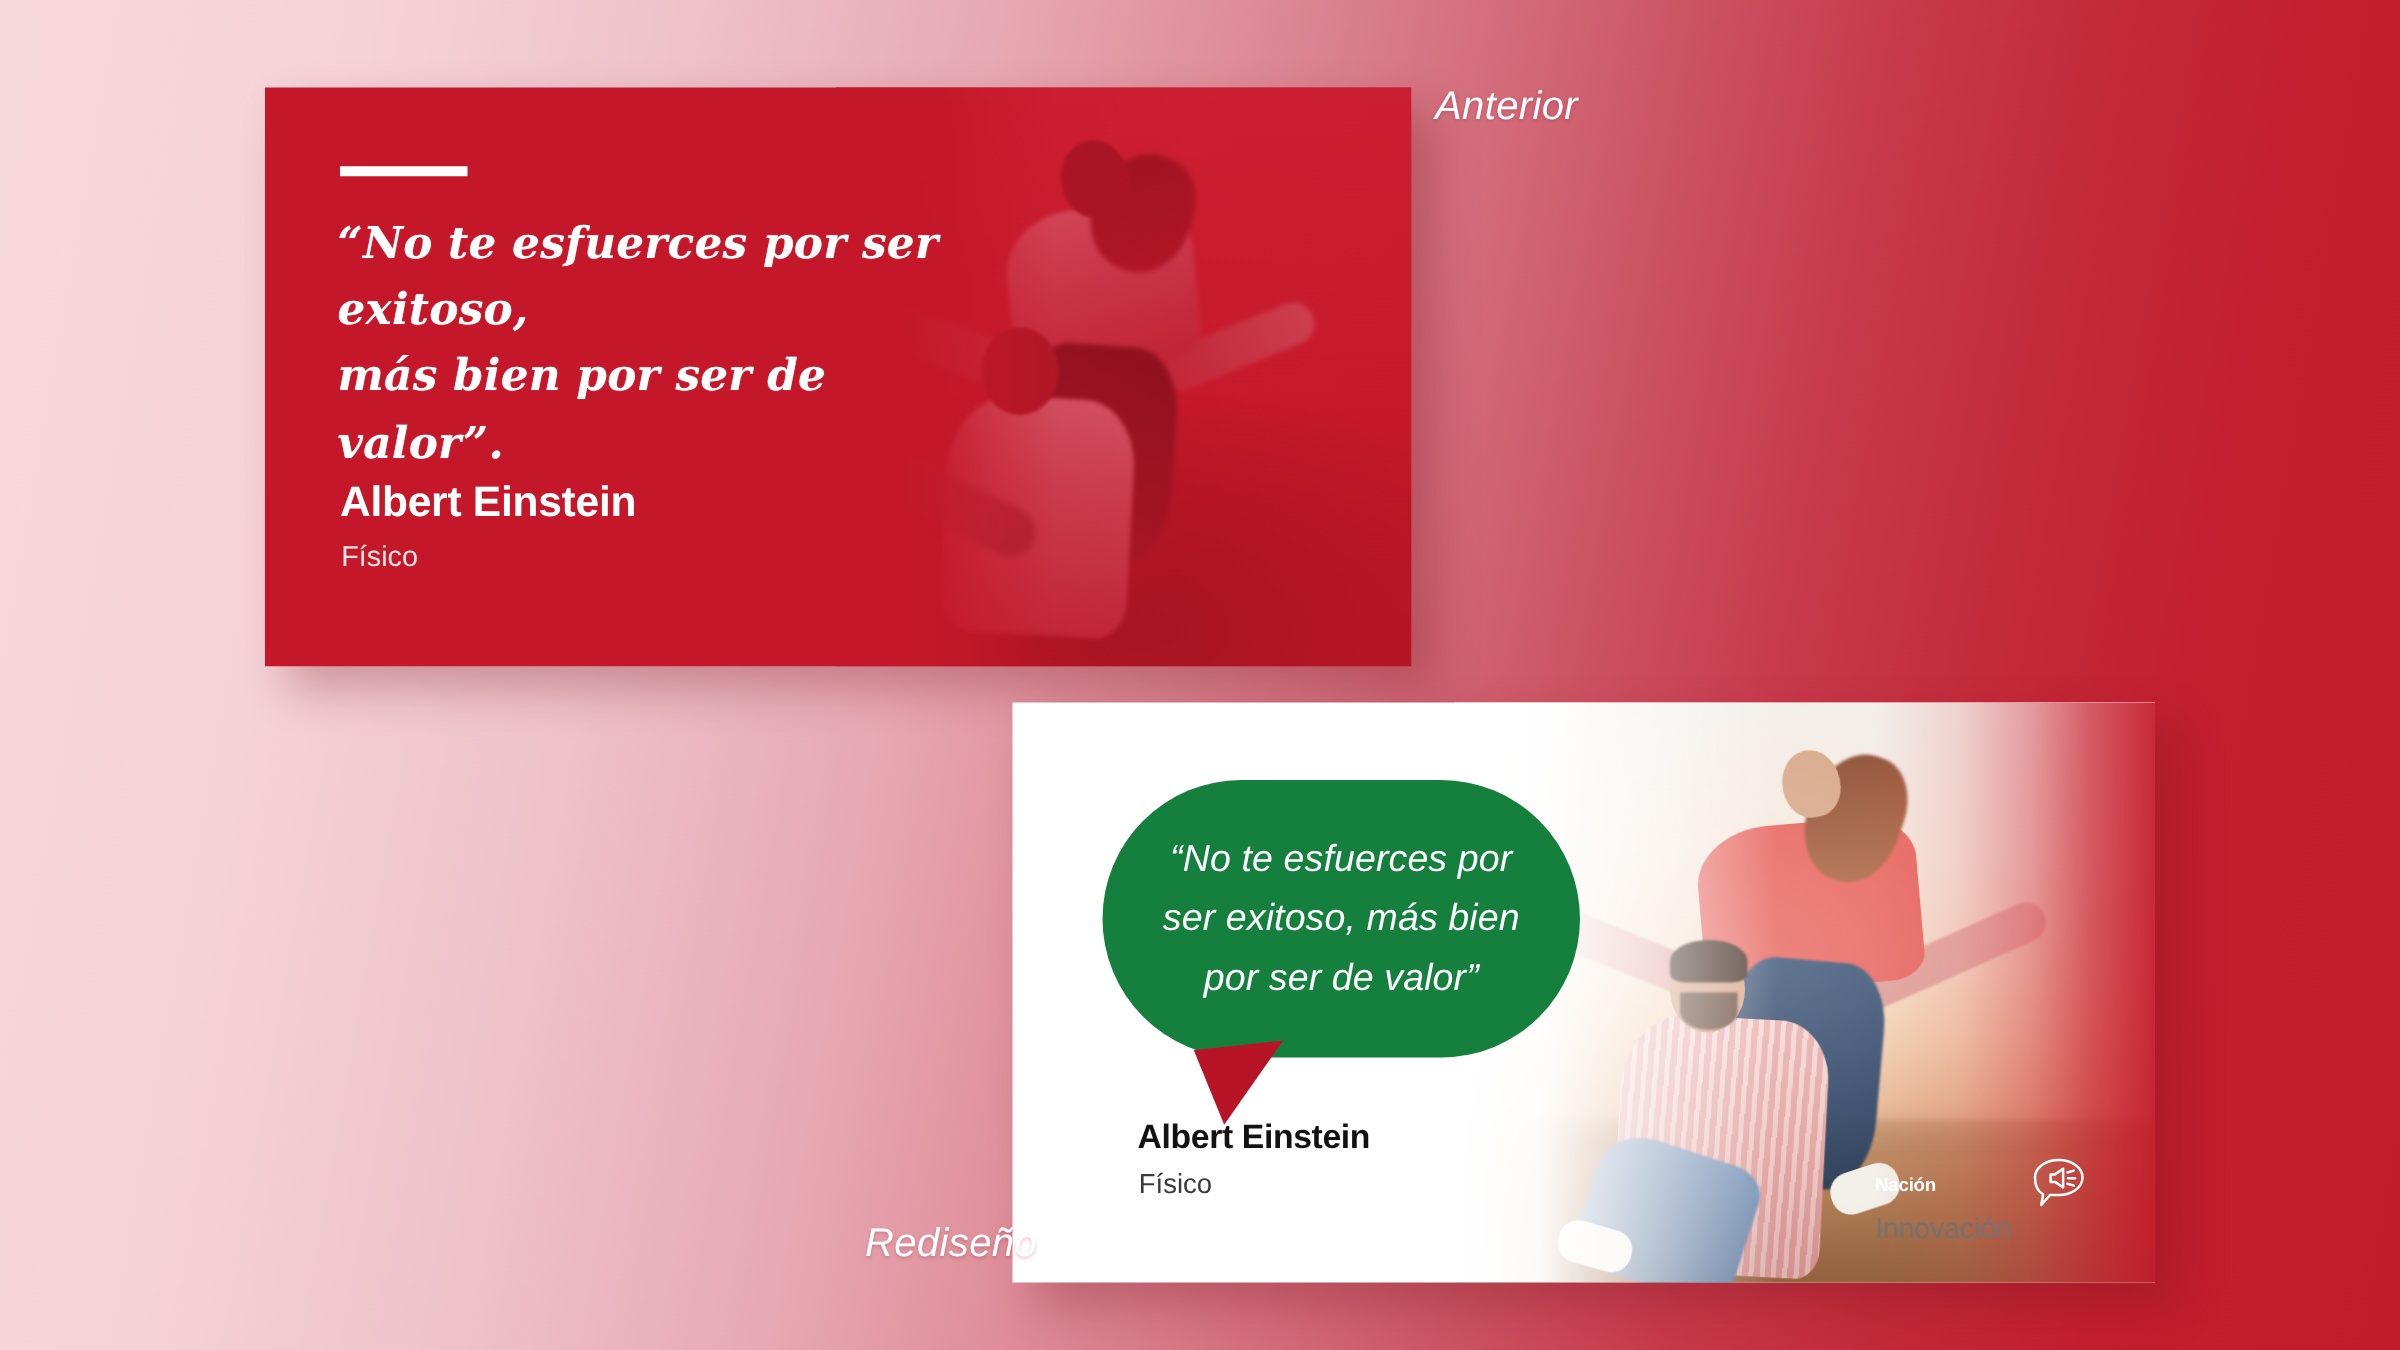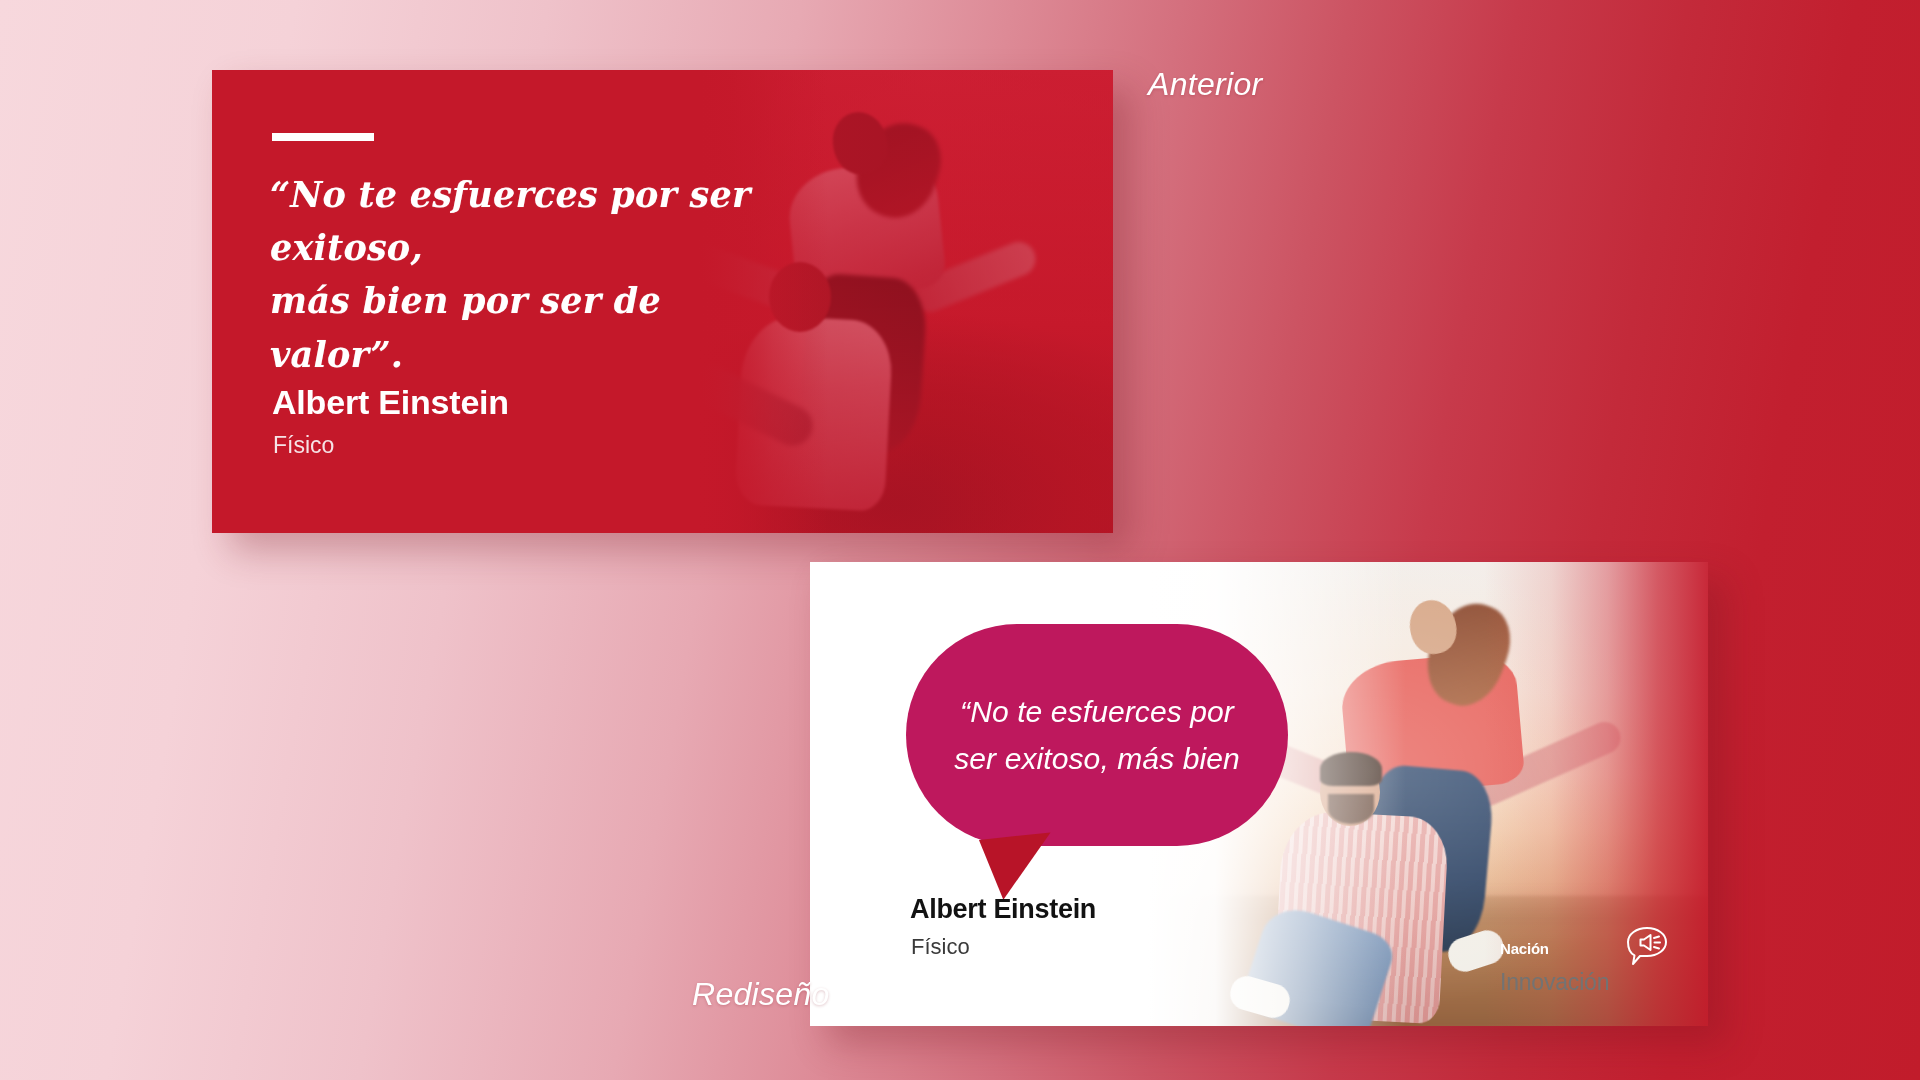--- a/index.html
+++ b/index.html
@@ -24,20 +24,21 @@
         #c21f2f 88%,
         #c11c2b 100%);
     position: relative;
   }
 
   
   .card {
     position: absolute;
     overflow: hidden;
     box-shadow: 18px 18px 34px rgba(120, 20, 30, 0.30);
+    padding-left: 16px;
   }
 
   
   #card-anterior {
     left: 212px;
     top: 70px;
     width: 901px;
     height: 463px;
     background: #c4182a;
   }
@@ -263,23 +264,23 @@
     background: linear-gradient(270deg, rgba(196,24,42,.92) 0%, rgba(200,32,48,.72) 9%, rgba(206,46,60,.42) 18%, rgba(214,70,70,.16) 28%, rgba(220,90,80,0) 40%);
   }
   .red-photo .vign {
     position: absolute; inset: 0;
     background: radial-gradient(ellipse 85% 80% at 40% 45%, rgba(255,255,255,.22), rgba(255,255,255,0) 65%);
   }
 
   
   .bubble {
     position: absolute;
-    left: 96px; top: 62px;
+    left: 72px; top: 62px;
     width: 382px; height: 222px;
-    background: #be185d;
+    background: #15803d;
     border-radius: 116px;
     display: flex;
     align-items: center;
     justify-content: center;
   }
   .bubble .tail {
     position: absolute;
     left: 76px; bottom: -52px;
     width: 0; height: 0;
     border-left: 18px solid transparent;
@@ -400,20 +401,21 @@
     <div class="vign"></div>
     <div class="fade-white"></div>
     <div class="fade-red"></div>
   </div>
 
   <div class="bubble">
     <div class="tail"></div>
     <div class="btext">
       <div>“No te esfuerces por</div>
       <div>ser exitoso, más bien</div>
+      <div>por ser de valor”</div>
     </div>
   </div>
 
   <div class="red-name">Albert Einstein</div>
   <div class="red-role">Físico</div>
 
   <div class="red-logo">
     <div class="rl-line1">Nación</div>
     <div class="rl-line2">Innovación</div>
     <div class="rl-bubble">

